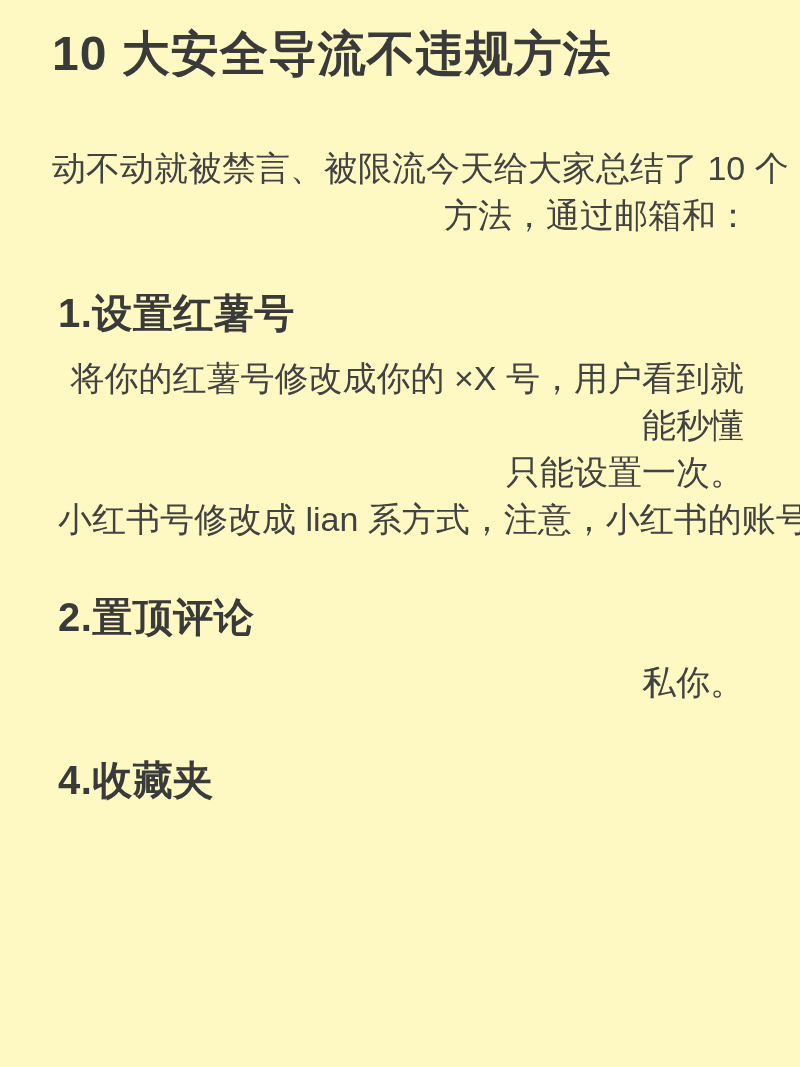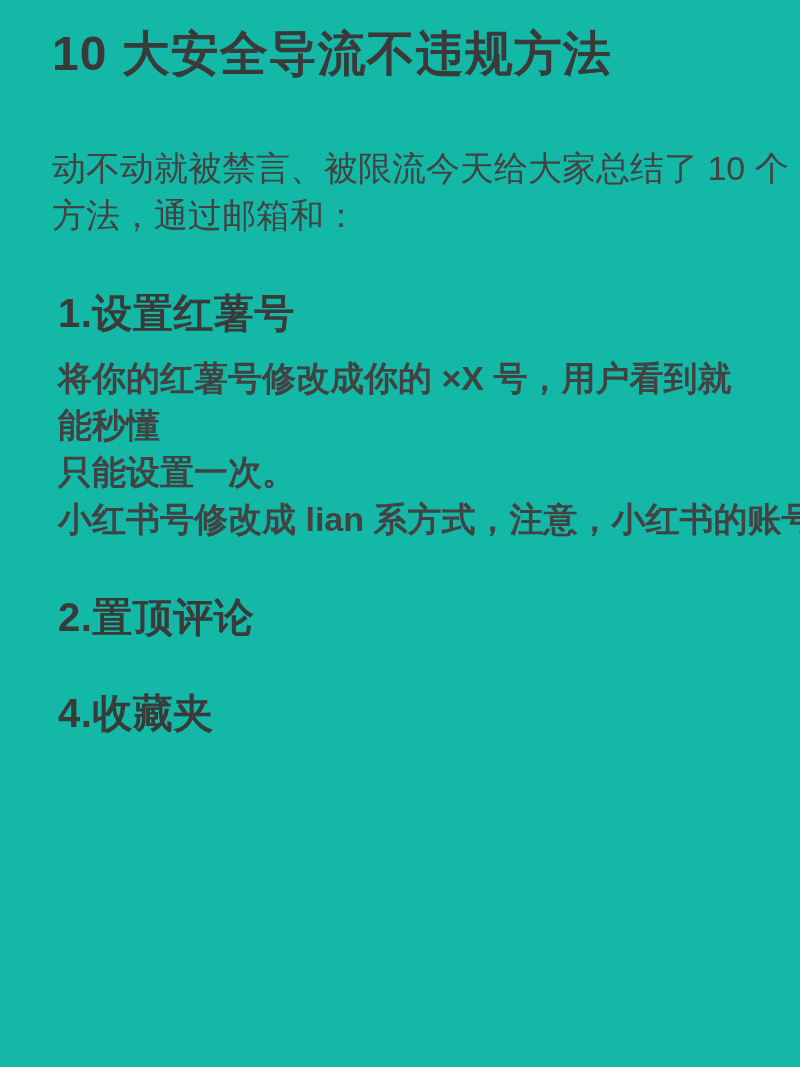--- a/index.html
+++ b/index.html
@@ -11,21 +11,21 @@
     width: 800px;
     height: 1067px;
     overflow: hidden;
     font-family: "Liberation Sans", "DejaVu Sans", sans-serif;
   }
   .note-page {
     box-sizing: border-box;
     width: 800px;
     height: 1067px;
     padding: 26px 50px 0 52px;
-    background: #14b8a6;
+    background: #fef9c3;
     color: #3e3e3e;
   }
   .page-title {
     font-size: 48px;
     font-weight: 700;
     line-height: 1.18;
     color: #3a3a3a;
     letter-spacing: 1px;
     margin: 0;
   }
@@ -42,26 +42,27 @@
   .section-heading {
     margin: 52px 0 20px 0;
     font-size: 40px;
     font-weight: 700;
     line-height: 1.1;
     color: #3a3a3a;
     letter-spacing: 0.5px;
   }
   .section-body {
     font-size: 34px;
-    font-weight: 700;
+    font-weight: 400;
     line-height: 47px;
     color: #424242;
   }
   .line {
     white-space: nowrap;
+    text-align: right;
   }
 </style>
 </head>
 <body>
 
 <div class="note-page">
 
   <h1 class="page-title">10 大安全导流不违规方法</h1>
 
   <div class="intro">
@@ -75,20 +76,21 @@
       <div class="line">将你的红薯号修改成你的 ×X 号，用户看到就</div>
       <div class="line">能秒懂</div>
       <div class="line">只能设置一次。</div>
       <div class="line">小红书号修改成 lian 系方式，注意，小红书的账号</div>
     </div>
   </div>
 
   <div class="section">
     <div class="section-heading">2.置顶评论</div>
     <div class="section-body">
+      <div class="line">私你。</div>
     </div>
   </div>
 
   <div class="section">
   </div>
 
   <div class="section">
     <div class="section-heading">4.收藏夹</div>
   </div>
 

